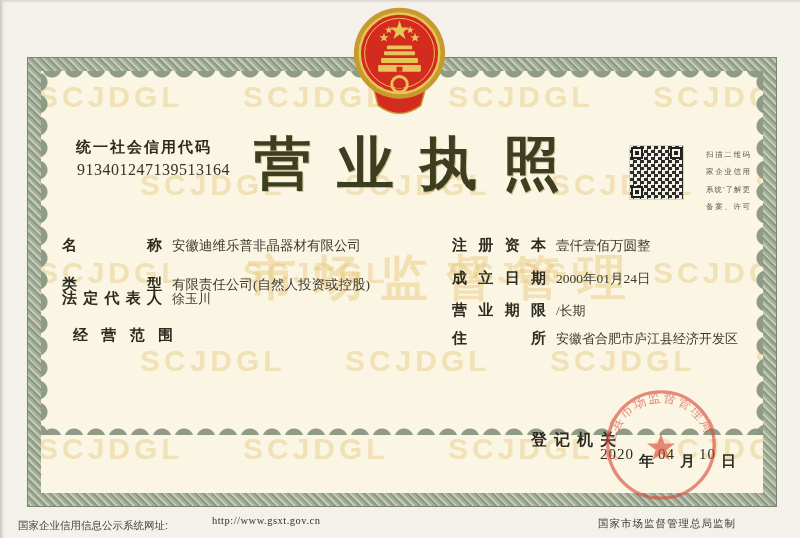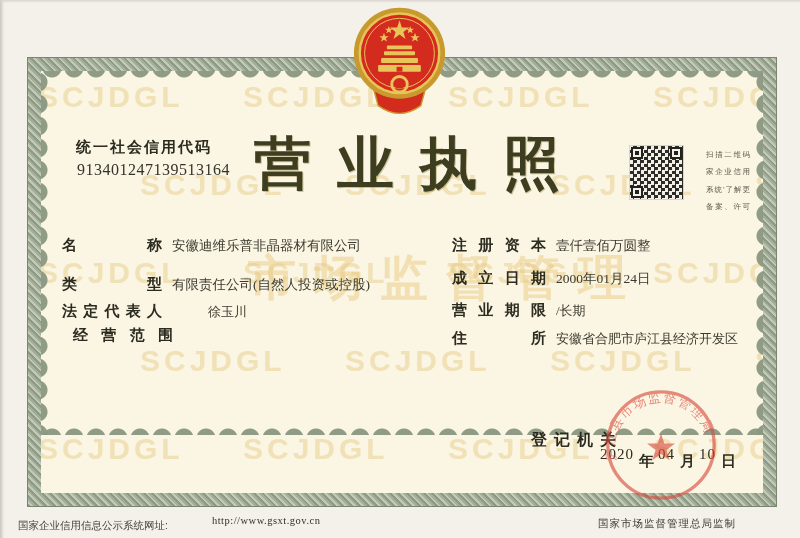--- a/index.html
+++ b/index.html
@@ -177,21 +177,21 @@
   </div>
 
   <div class="row" style="left:62px;top:236px;">
     <span class="flabel w-l">名称</span>
     <span class="fvalue" style="font-size:13.5px;">安徽迪维乐普非晶器材有限公司</span>
   </div>
   <div class="row" style="left:62px;top:269px;margin-top:6px;">
     <span class="flabel w-l">类型</span>
     <span class="fvalue" style="font-size:13.5px;">有限责任公司(自然人投资或控股)</span>
   </div>
-  <div class="row" style="left:62px;top:302px;gap:36px;">
+  <div class="row" style="left:62px;top:289px;">
     <span class="flabel w-l">法定代表人</span>
     <span class="fvalue">徐玉川</span>
   </div>
   <div class="row" style="left:73px;top:326px;">
     <span class="flabel w-l">经营范围</span>
   </div>
 
   <div class="row" style="left:452px;top:236px;">
     <span class="flabel w-r">注册资本</span>
     <span class="fvalue" style="font-size:13.5px;">壹仟壹佰万圆整</span>

